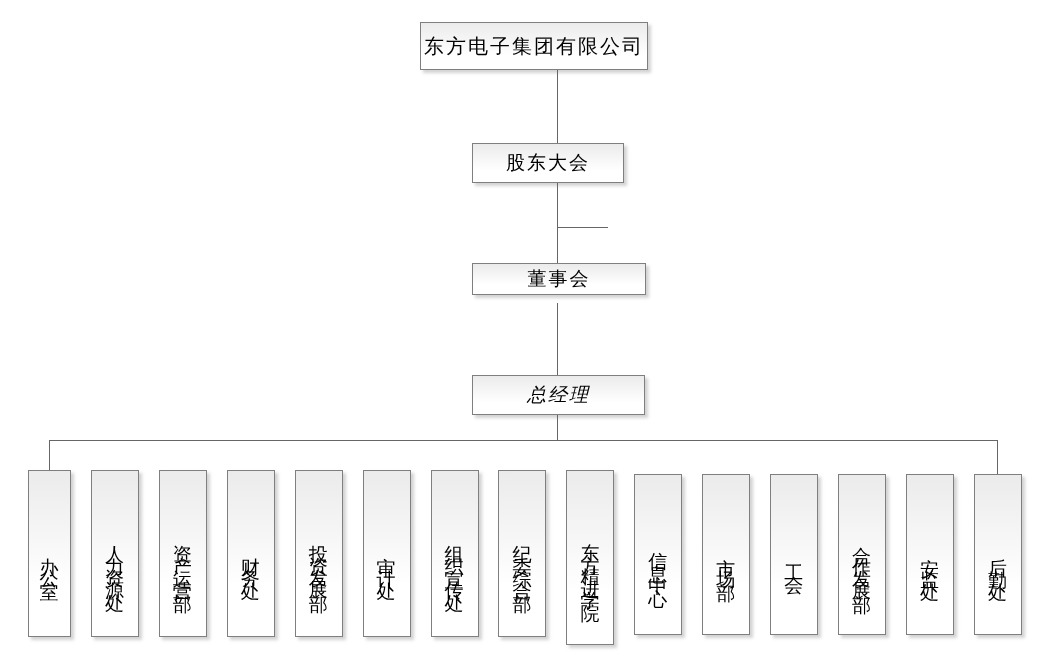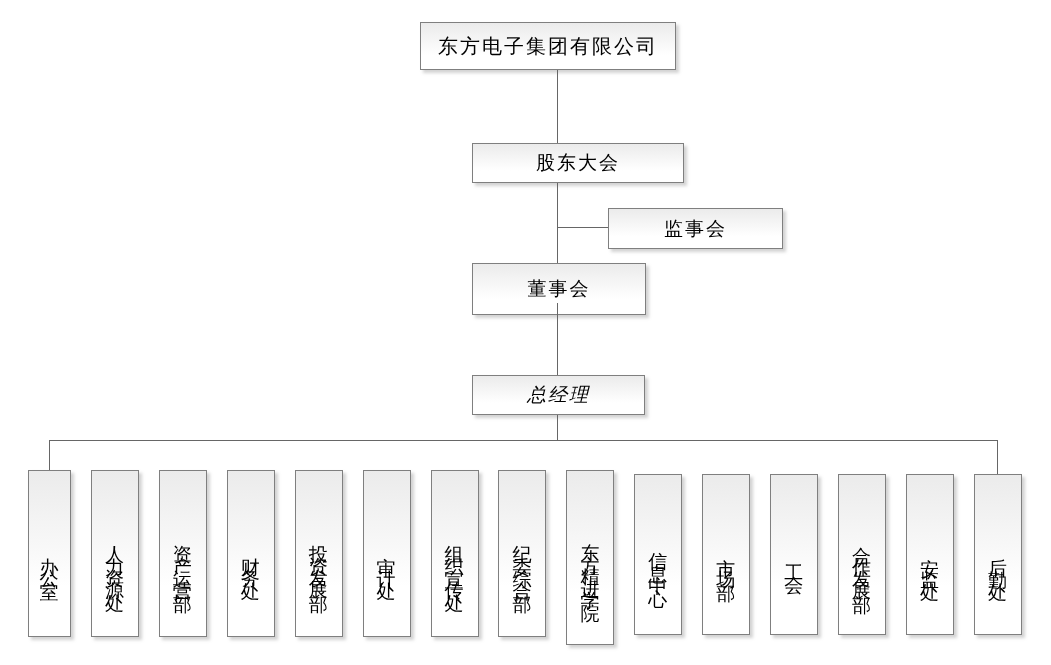--- a/index.html
+++ b/index.html
@@ -24,25 +24,25 @@
     position: absolute;
     box-sizing: border-box;
     border: 1px solid var(--box-border);
     background: linear-gradient(180deg, var(--box-fill-top) 0%, var(--box-fill-bottom) 70%);
     box-shadow: 3px 3px 3px rgba(130,130,130,0.35);
     display: flex;
     align-items: center;
     justify-content: center;
   }
   .hlabel { font-size: 19px; letter-spacing: 2px; white-space: nowrap; }
-  #box-root    { left: 420px; top: 22px;  width: 256px; height: 48px; }
+  #box-root    { left: 420px; top: 22px;  width: 228px; height: 48px; }
   #box-root .hlabel { font-size: 20px; }
-  #box-shareholders { left: 472px; top: 143px; width: 212px; height: 40px; }
+  #box-shareholders { left: 472px; top: 143px; width: 152px; height: 40px; }
   #box-supervisors  { left: 608px; top: 208px; width: 175px; height: 41px; }
-  #box-board        { left: 472px; top: 263px; width: 174px; height: 52px; justify-content: center; }
+  #box-board        { left: 472px; top: 263px; width: 174px; height: 32px; justify-content: center; }
   #box-gm           { left: 472px; top: 375px; width: 173px; height: 40px; font-style: italic; }
 
   .line { position: absolute; background: var(--connector); }
   #line-root-to-shareholders { left: 557px; top: 70px;  width: 1px;   height: 73px; }
   #line-shareholders-to-board{ left: 557px; top: 183px; width: 1px;   height: 80px; }
   #line-branch-supervisors   { left: 558px; top: 227px; width: 50px;  height: 1px;  }
   #line-board-to-gm          { left: 557px; top: 303px; width: 1px;   height: 72px; }
   #line-gm-to-bus            { left: 557px; top: 415px; width: 1px;   height: 25px; }
   #line-bus-horizontal       { left: 49px;  top: 440px; width: 949px; height: 1px;  }
   #line-drop-left            { left: 49px;  top: 440px; width: 1px;   height: 30px; }
@@ -83,23 +83,20 @@
 </head>
 <body>
 
 <div class="canvas">
 
   <div class="box" id="box-root">
     <span class="hlabel">东方电子集团有限公司</span>
   </div>
   <div class="box" id="box-shareholders">
     <span class="hlabel">股东大会</span>
-  </div>
-  <div class="box" id="box-supervisors">
-    <span class="hlabel">监事会</span>
   </div>
   <div class="box" id="box-board">
     <span class="hlabel">董事会</span>
   </div>
   <div class="box" id="box-gm">
     <span class="hlabel">总经理</span>
   </div>
 
   <div class="line" id="line-root-to-shareholders"></div>
   <div class="line" id="line-shareholders-to-board"></div>

